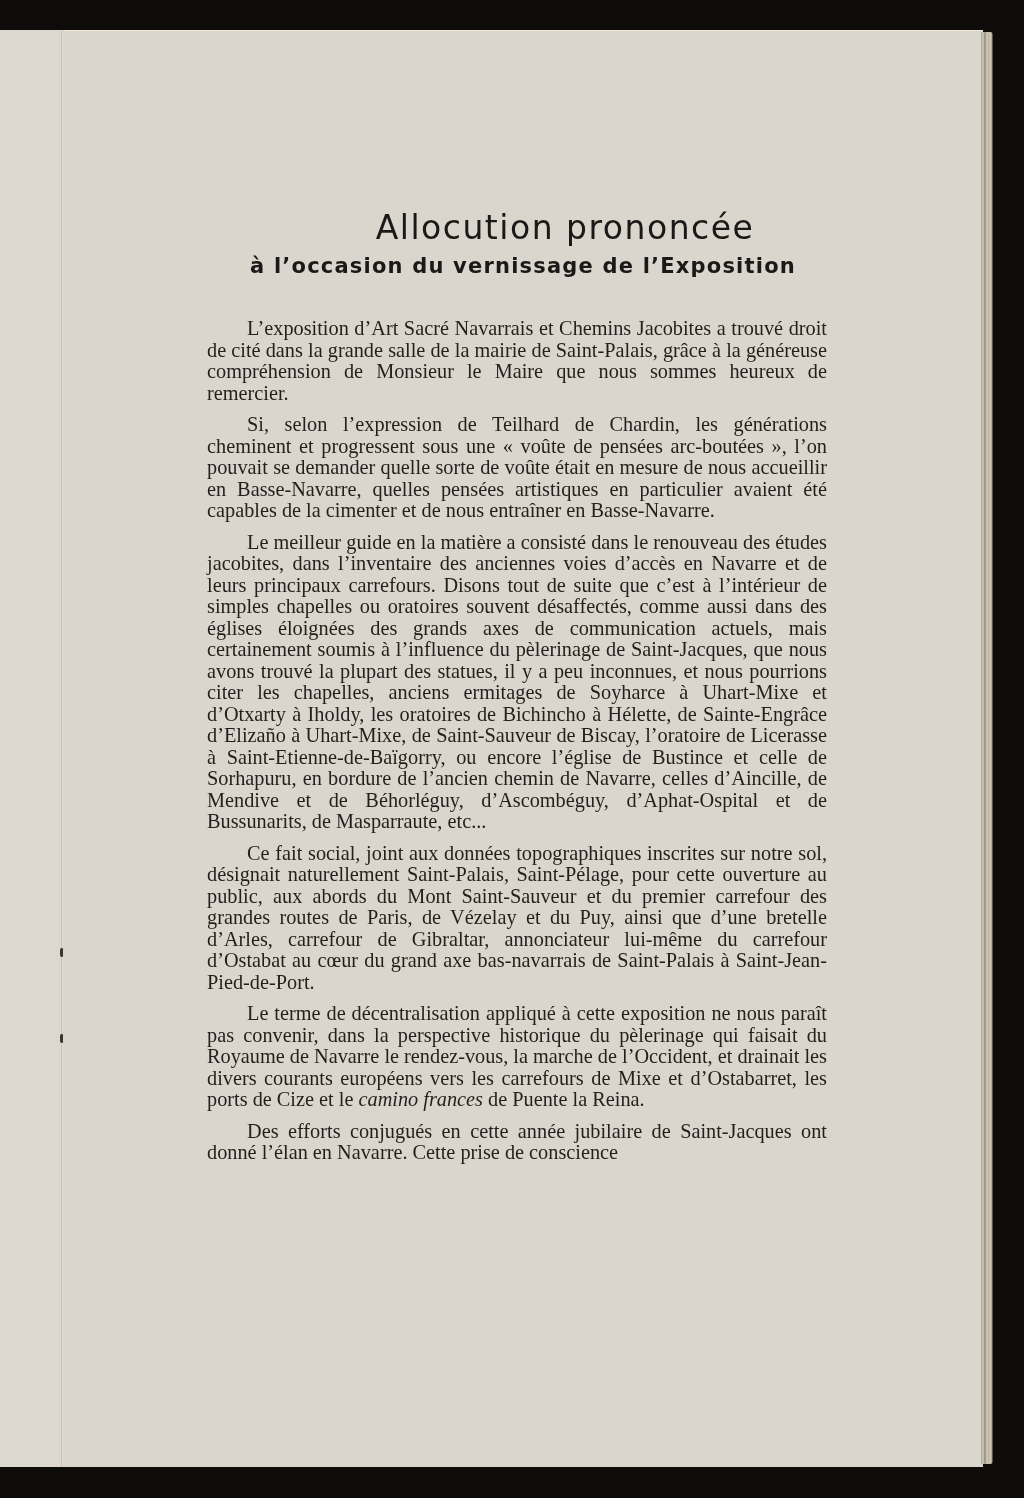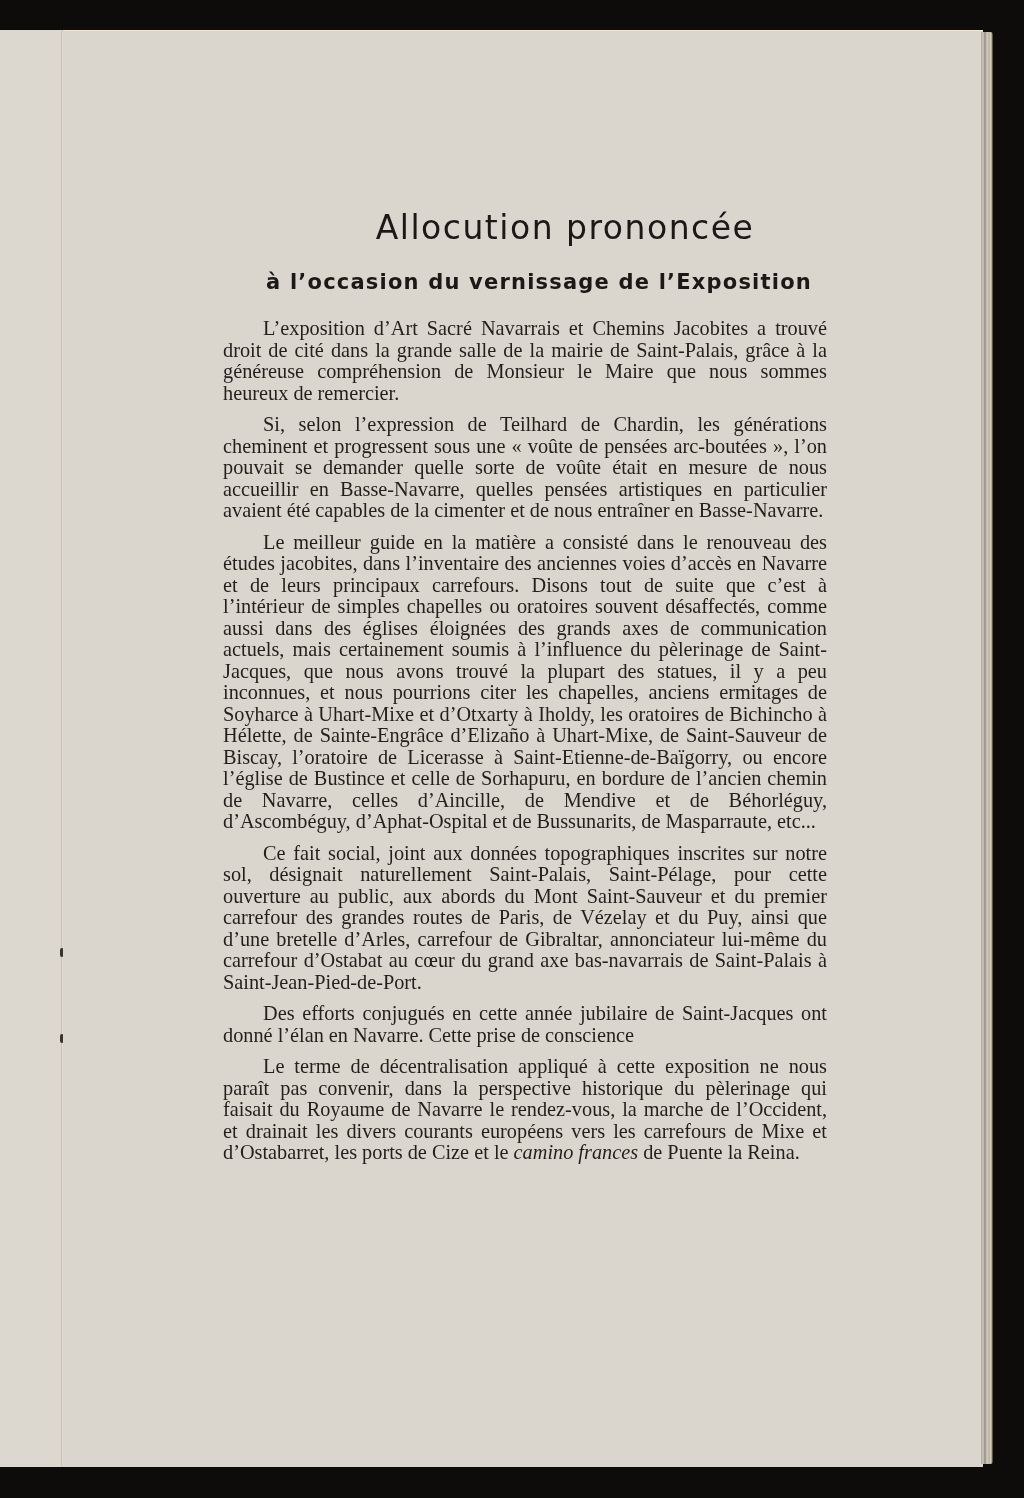--- a/index.html
+++ b/index.html
@@ -41,32 +41,32 @@
       font-family: "DejaVu Sans", sans-serif;
       font-size: 33px; letter-spacing: 1.5px;
       color: #1b1917; font-weight: normal;
       margin: 0;
     }
     .subtitle {
       position: absolute; left: 63px; width: 920px; top: 254px;
       text-align: center;
       font-family: "DejaVu Sans", sans-serif;
       font-size: 21px; letter-spacing: 1.2px;
-      color: #1b1917; margin: 16px;
+      color: #1b1917; margin: 0;
     }
     .body-text {
       position: absolute; left: 207px; top: 318px; width: 620px;
       color: #221f1c;
       font-size: 20.3px;
       line-height: 21.5px;
       text-align: justify;
       hyphens: manual;
     }
     .body-text p {
-      margin: 0 0 10px 16px;
+      margin: 0 0 10px 0;
       text-indent: 40px;
     }
     .body-text em { font-style: italic; }
   </style>
 </head>
 <body>
 
 <div class="left-page"></div>
 <div class="spine"></div>
 <div class="staple s1"></div>
@@ -76,15 +76,15 @@
 <div class="page-edges"></div>
 
 <h1 class="title">Allocution prononcée</h1>
 <h2 class="subtitle">à l’occasion du vernissage de l’Exposition</h2>
 
 <div class="body-text">
   <p>L’exposition d’Art Sacré Navarrais et Chemins Jacobites a trouvé droit de cité dans la grande salle de la mairie de Saint-Palais, grâce à la généreuse compréhension de Monsieur le Maire que nous sommes heureux de remercier.</p>
   <p>Si, selon l’expression de Teilhard de Chardin, les générations cheminent et progressent sous une « voûte de pensées arc-boutées », l’on pouvait se demander quelle sorte de voûte était en mesure de nous accueillir en Basse-Navarre, quelles pensées artistiques en particulier avaient été capables de la cimenter et de nous entraîner en Basse-Navarre.</p>
   <p>Le meilleur guide en la matière a consisté dans le renouveau des études jacobites, dans l’inventaire des anciennes voies d’accès en Navarre et de leurs principaux carrefours. Disons tout de suite que c’est à l’intérieur de simples chapelles ou oratoires souvent désaffectés, comme aussi dans des églises éloignées des grands axes de communication actuels, mais certainement soumis à l’influence du pèlerinage de Saint-Jacques, que nous avons trouvé la plupart des statues, il y a peu inconnues, et nous pourrions citer les chapelles, anciens ermitages de Soyharce à Uhart-Mixe et d’Otxarty à Iholdy, les oratoires de Bichincho à Hélette, de Sainte-Engrâce d’Elizaño à Uhart-Mixe, de Saint-Sauveur de Biscay, l’oratoire de Licerasse à Saint-Etienne-de-Baïgorry, ou encore l’église de Bustince et celle de Sorhapuru, en bordure de l’ancien chemin de Navarre, celles d’Aincille, de Mendive et de Béhorléguy, d’Ascombéguy, d’Aphat-Ospital et de Bussunarits, de Masparraute, etc...</p>
   <p>Ce fait social, joint aux données topographiques inscrites sur notre sol, désignait naturellement Saint-Palais, Saint-Pélage, pour cette ouverture au public, aux abords du Mont Saint-Sauveur et du premier carrefour des grandes routes de Paris, de Vézelay et du Puy, ainsi que d’une bretelle d’Arles, carrefour de Gibraltar, annonciateur lui-même du carrefour d’Ostabat au cœur du grand axe bas-navarrais de Saint-Palais à Saint-Jean-Pied-de-Port.</p>
+  <p><span>Le terme de décentralisation appliqué à cette exposition ne nous paraît pas convenir, dans la perspective historique du pèlerinage qui faisait du Royaume de Navarre le rendez-vous, la marche de l’Occident, et drainait les divers courants européens vers les carrefours de Mixe et d’Ostabarret, les ports de Cize et le </span><em>camino frances</em><span> de Puente la Reina.</span></p>
   <p>Des efforts conjugués en cette année jubilaire de Saint-Jacques ont donné l’élan en Navarre. Cette prise de conscience</p>
-  <p><span>Le terme de décentralisation appliqué à cette exposition ne nous paraît pas convenir, dans la perspective historique du pèlerinage qui faisait du Royaume de Navarre le rendez-vous, la marche de l’Occident, et drainait les divers courants européens vers les carrefours de Mixe et d’Ostabarret, les ports de Cize et le </span><em>camino frances</em><span> de Puente la Reina.</span></p>
 </div>
 
 </body></html>

